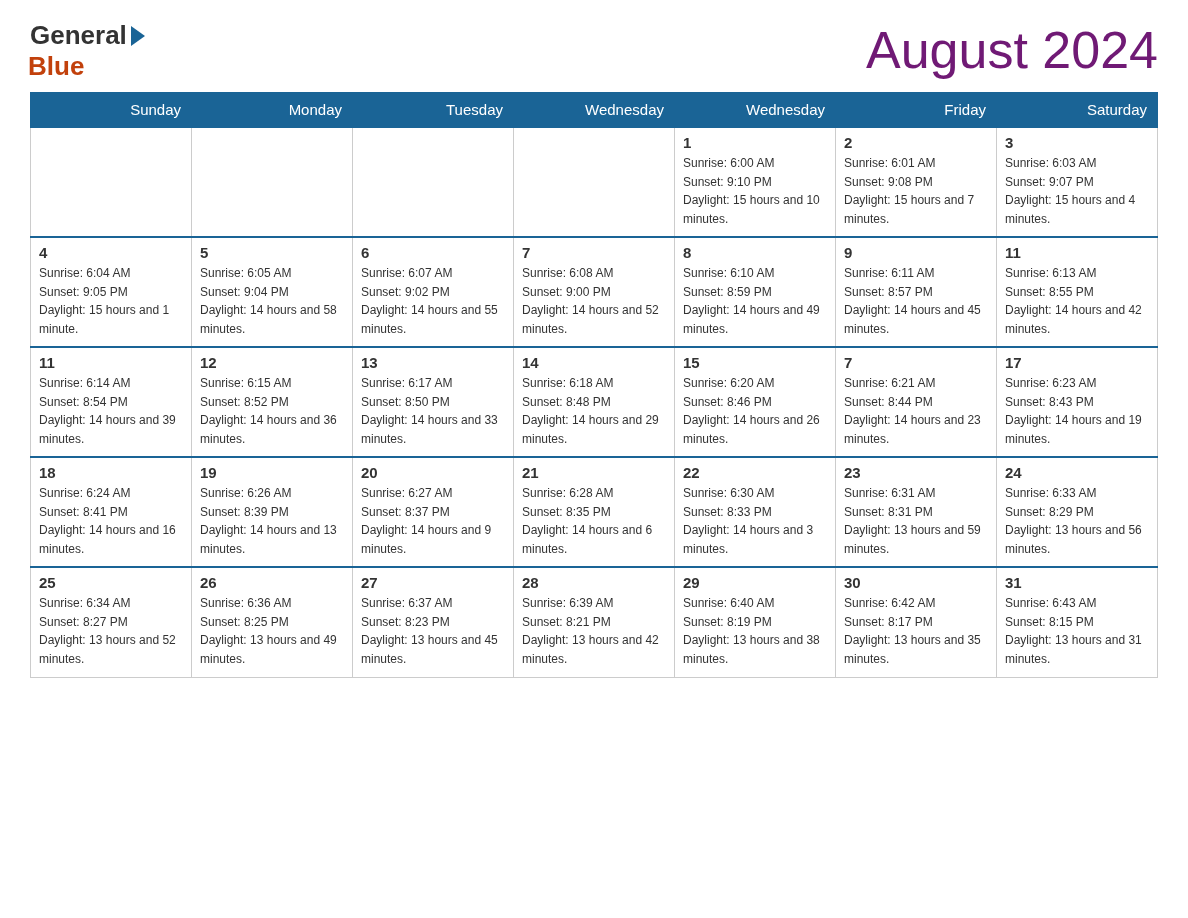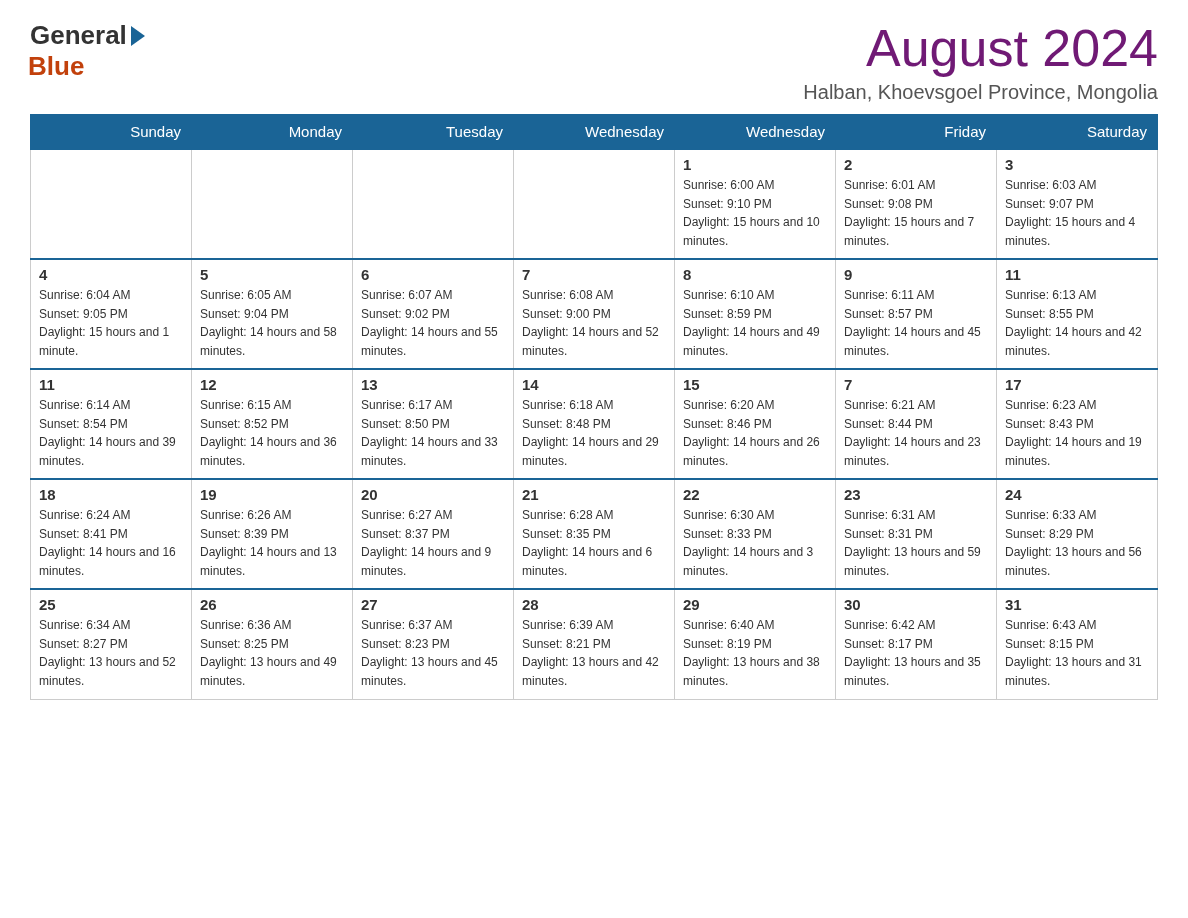--- a/index.html
+++ b/index.html
@@ -7,21 +7,21 @@
       font-family: Arial, sans-serif;
       background: #fff;
       width: 1188px;
       min-height: 918px;
       padding: 20px 30px;
       color: #333;
     }
     .header-area {
       display: flex;
       justify-content: space-between;
-      align-items: flex-start;
+      align-items: center;
       margin-bottom: 10px;
     }
     .logo {
       display: flex;
       flex-direction: column;
       align-items: flex-start;
     }
     .logo-general {
       font-size: 26px;
       font-weight: bold;
@@ -107,21 +107,20 @@
 <div class="header-area">
   <div class="logo">
     <div class="logo-general">
       <span>General</span>
       <span class="logo-arrow"></span>
     </div>
     <div class="logo-blue">Blue</div>
   </div>
   <div class="title-area">
     <div class="month-title">August 2024</div>
-    <div class="location-title">Halban, Khoevsgoel Province, Mongolia</div>
   </div>
 </div>
 
 <table class="calendar-table">
   <thead>
     <tr>
       <th><span>Sunday</span></th>
       <th><span>Monday</span></th>
       <th><span>Tuesday</span></th>
       <th><span>Wednesday</span></th>

